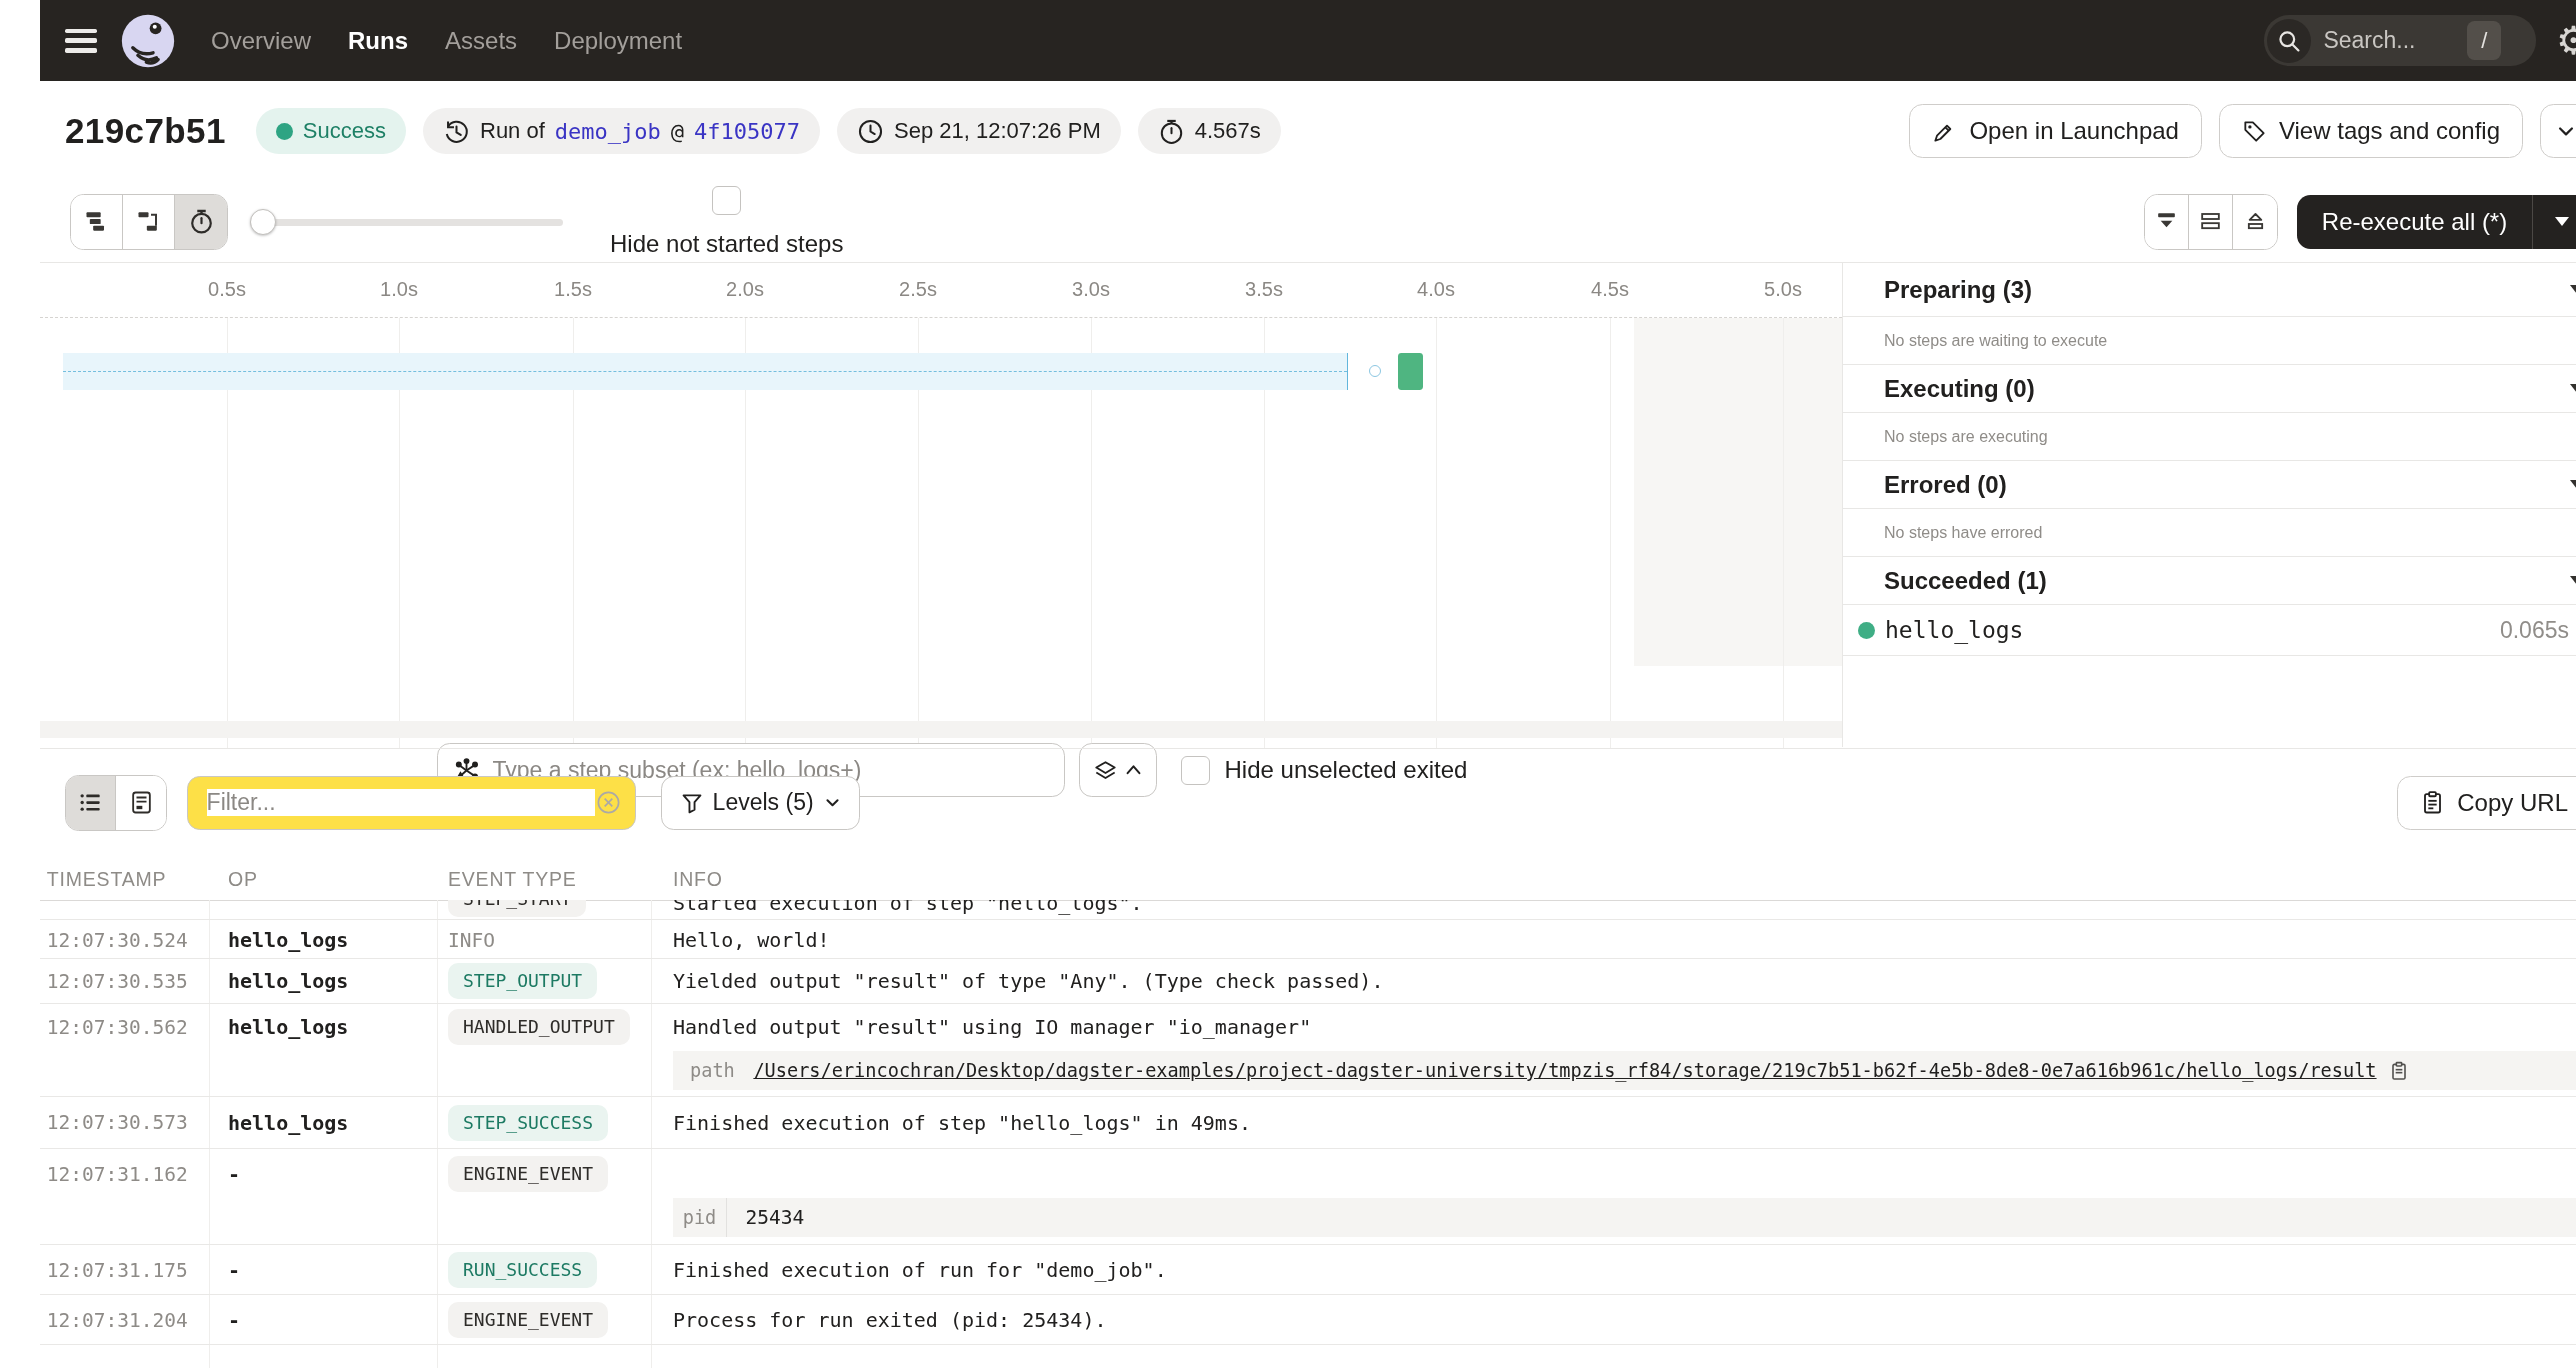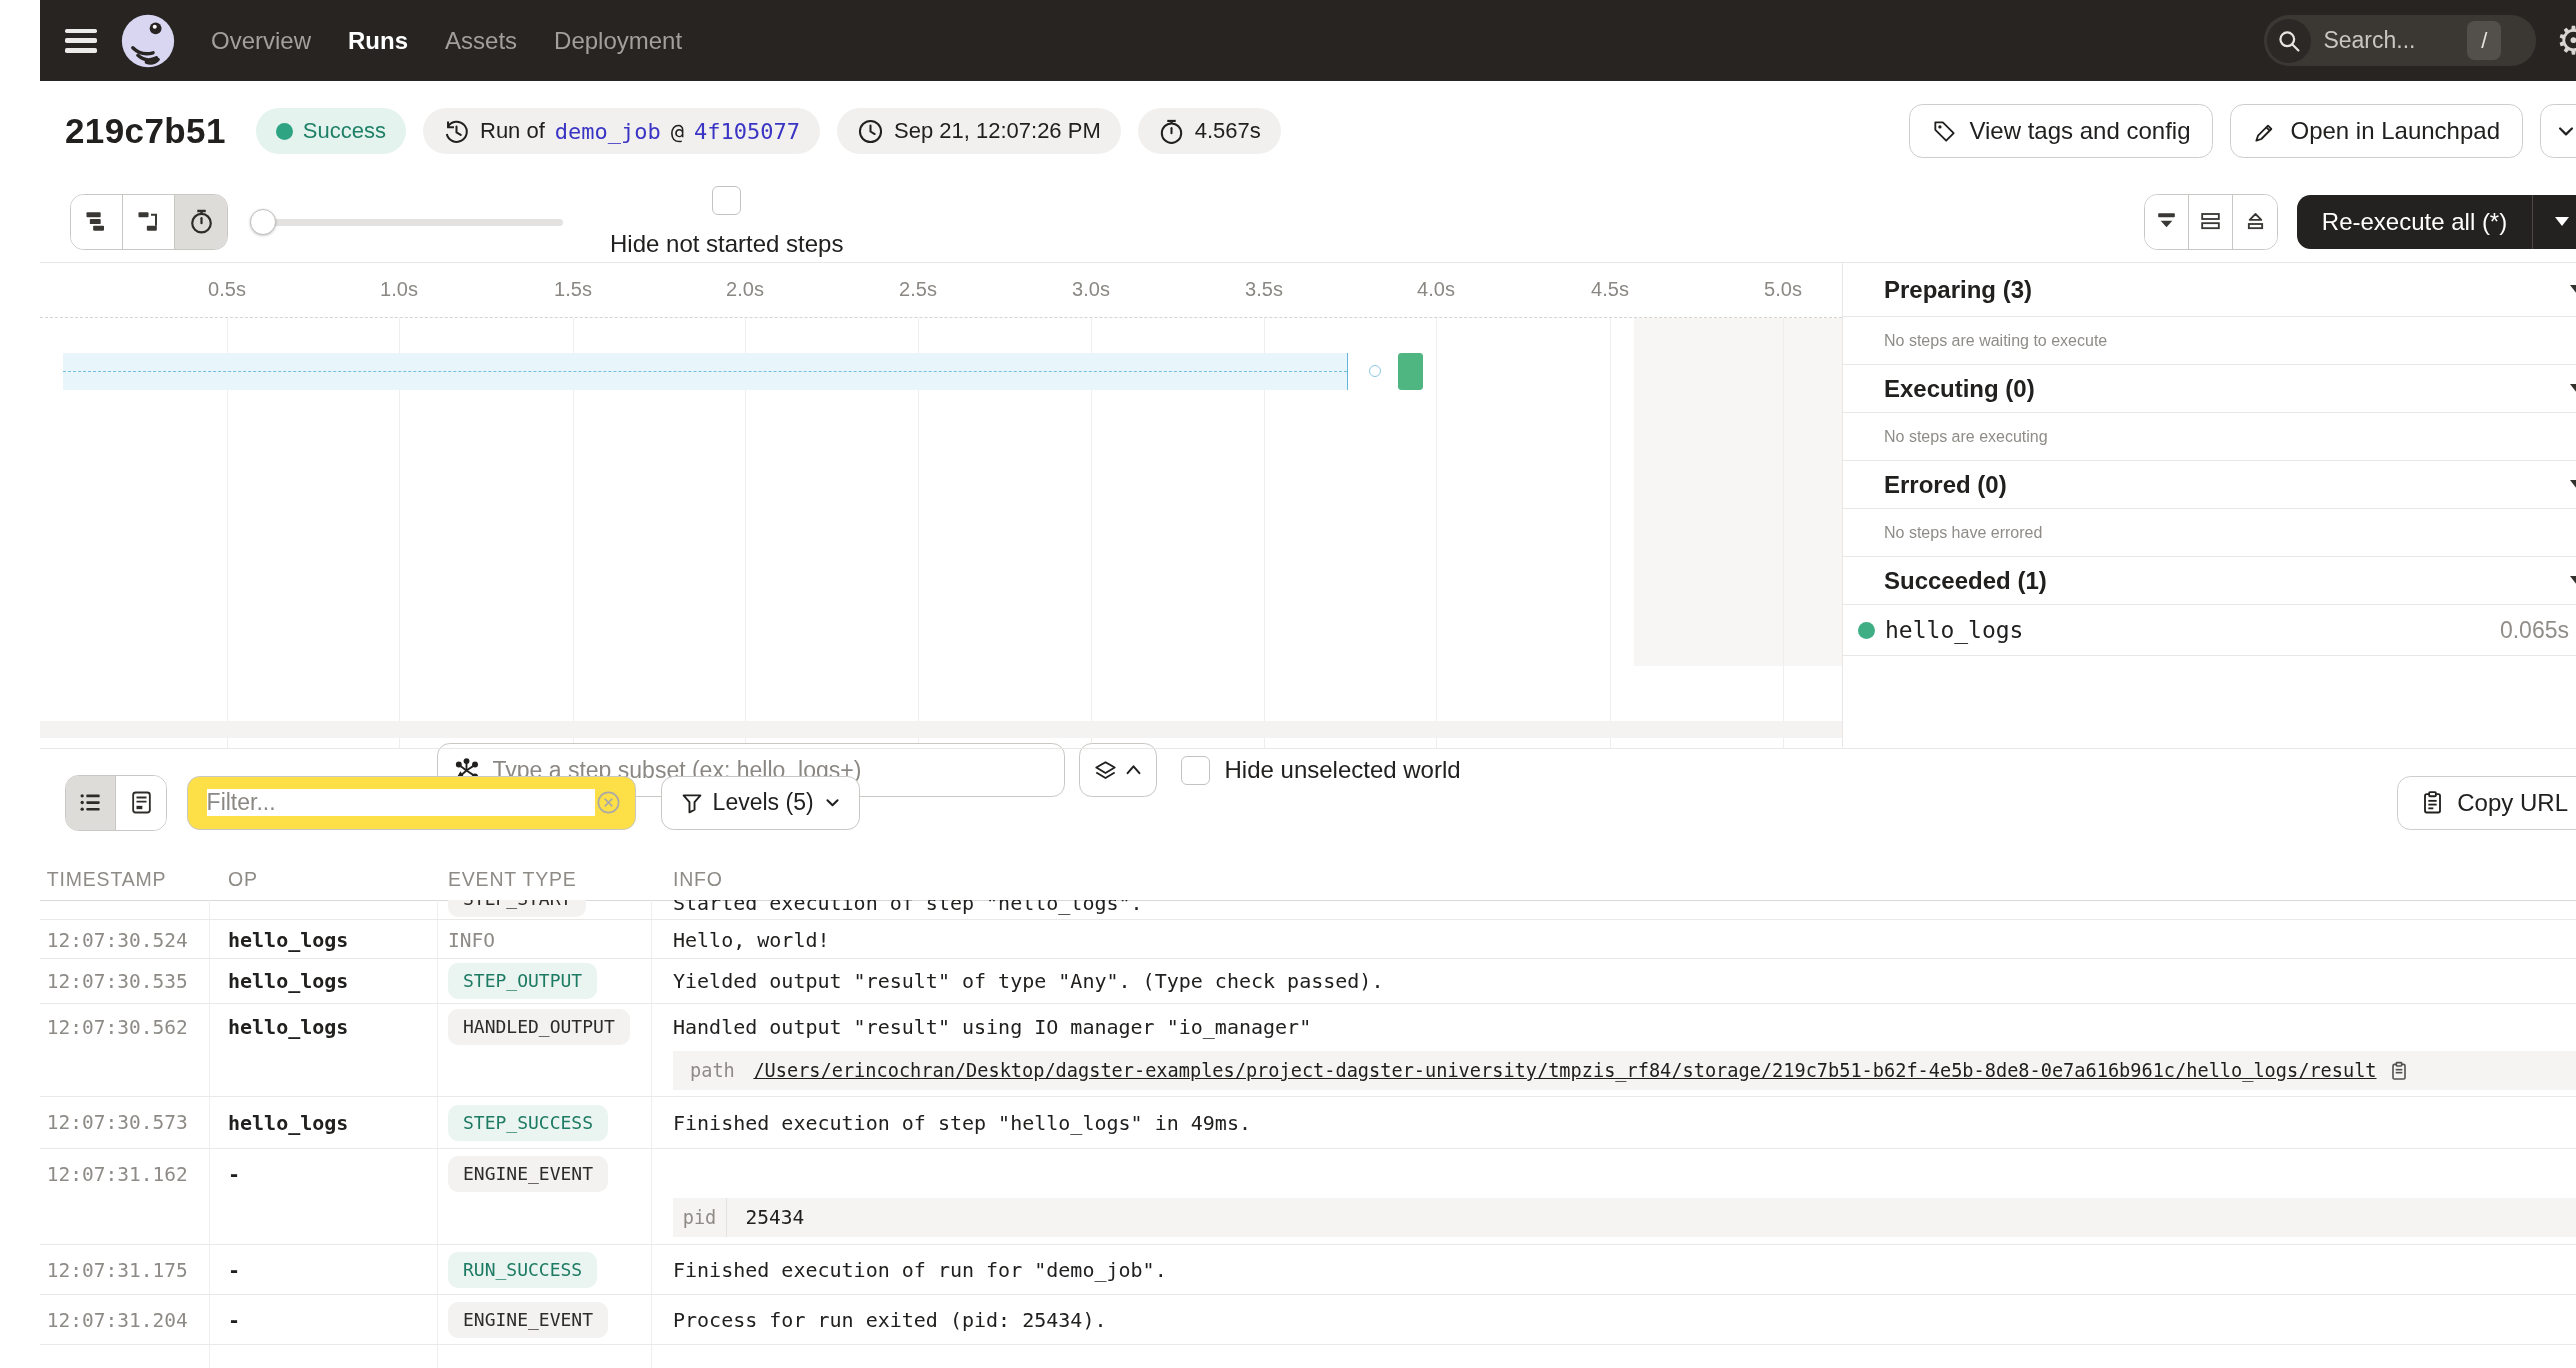--- a/index.html
+++ b/index.html
@@ -194,31 +194,31 @@
           <circle cx="16" cy="18" r="11.5" stroke="#21201F" stroke-width="2.4" fill="none"></circle>
           <line x1="11" y1="3.5" x2="21" y2="3.5" stroke="#21201F" stroke-width="2.6"></line>
           <line x1="16" y1="3.5" x2="16" y2="7" stroke="#21201F" stroke-width="2.6"></line>
           <path d="M16 12 V18" stroke="#21201F" stroke-width="2.4" stroke-linecap="round"></path>
         </svg>
       <span>4.567s</span>
     </div>
     <div class="hdr-actions">
       <div class="btn">
         <svg width="25" height="25" viewBox="0 0 30 30">
+            <path d="M6 20 L18 8 l4 4 L10 24 l-6 2 z" stroke="#21201F" stroke-width="2.2" fill="none" stroke-linejoin="round"></path>
+            <line x1="16" y1="10" x2="20" y2="14" stroke="#21201F" stroke-width="2.2"></line>
+          </svg>
+        <span>Open in Launchpad</span>
+      </div>
+      <div class="btn">
+        <svg width="25" height="25" viewBox="0 0 30 30">
             <path d="M4 13 V4 H13 L26 17 L17 26 Z" stroke="#21201F" stroke-width="2.2" fill="none" stroke-linejoin="round"></path>
             <circle cx="9.5" cy="9.5" r="2" fill="#21201F"></circle>
           </svg>
         <span>View tags and config</span>
-      </div>
-      <div class="btn">
-        <svg width="25" height="25" viewBox="0 0 30 30">
-            <path d="M6 20 L18 8 l4 4 L10 24 l-6 2 z" stroke="#21201F" stroke-width="2.2" fill="none" stroke-linejoin="round"></path>
-            <line x1="16" y1="10" x2="20" y2="14" stroke="#21201F" stroke-width="2.2"></line>
-          </svg>
-        <span>Open in Launchpad</span>
       </div>
       <div class="btn icon-only">
         <svg width="22" height="22" viewBox="0 0 26 26">
             <polyline points="6,10 13,17 20,10" stroke="#21201F" stroke-width="2.6" fill="none" stroke-linecap="round" stroke-linejoin="round"></polyline>
           </svg>
       </div>
     </div>
   </div>
 
   <div class="toolbar">
@@ -338,21 +338,21 @@
           <svg width="25" height="25" viewBox="0 0 30 30">
               <path d="M15 5 L26 11.5 L15 18 L4 11.5 Z" stroke="#21201F" stroke-width="2.2" fill="none" stroke-linejoin="round"></path>
               <path d="M4 17.5 L15 24 L26 17.5" stroke="#21201F" stroke-width="2.2" fill="none" stroke-linejoin="round"></path>
             </svg>
           <svg width="17" height="13.5" viewBox="0 0 20 16">
               <polyline points="3,12 10,4 17,12" stroke="#21201F" stroke-width="2.4" fill="none" stroke-linecap="round" stroke-linejoin="round"></polyline>
             </svg>
         </div>
         <div class="chk chk2">
           <div class="box"></div>
-          <span class="lbl">Hide unselected world</span>
+          <span class="lbl">Hide unselected exited</span>
         </div>
       </div>
     </div>
   </div>
 
   <div class="sidepanel">
     <div class="sp-row sp-head">
       <span class="sp-title">Preparing (3)</span>
       <div class="sp-caret"></div>
     </div>

